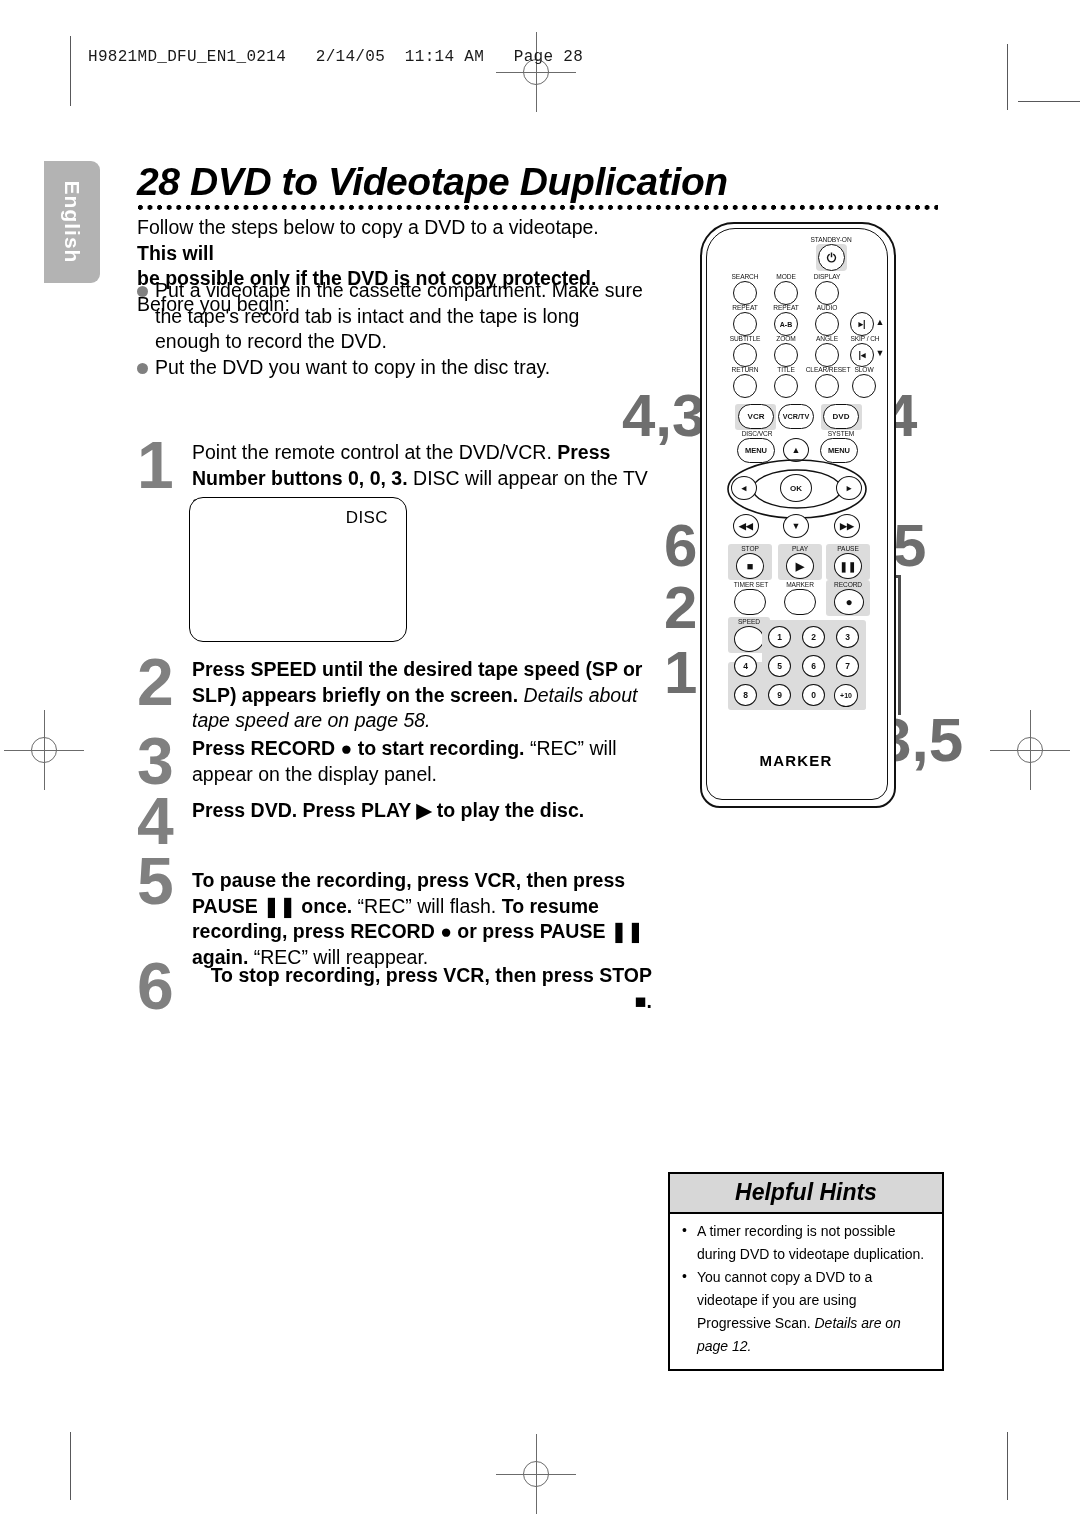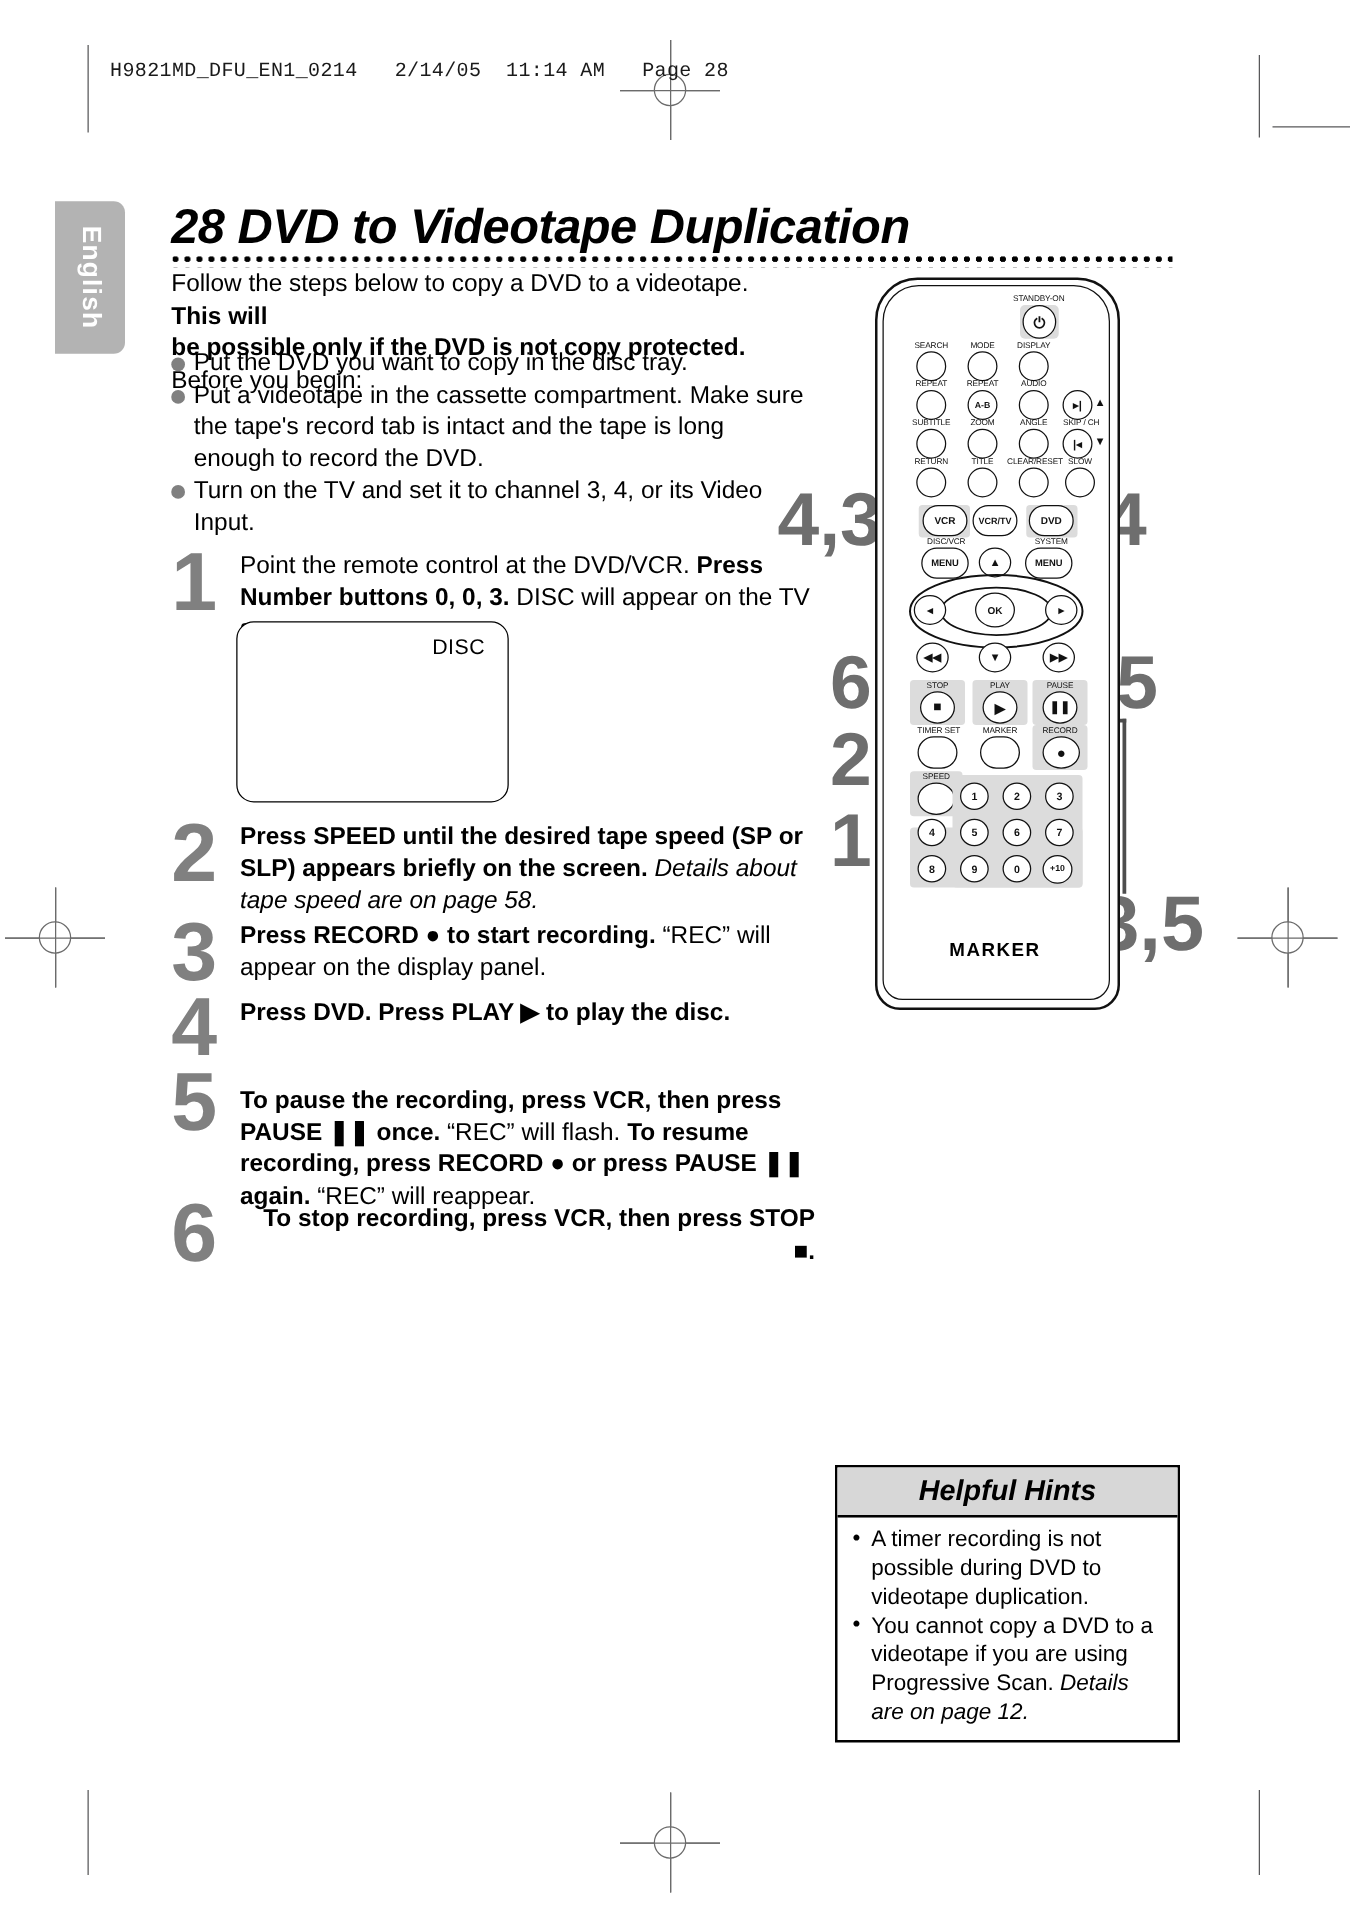--- a/index.html
+++ b/index.html
@@ -53,21 +53,21 @@
 
   
   .tvbox{position:absolute;left:189px;top:497px;width:216px;height:143px;
          border:1.6px solid #000;border-radius:14px;background:#fff;}
   .tvbox .disc{position:absolute;right:18px;top:10px;font-size:17px;letter-spacing:0.4px;}
 
   
   .hints{position:absolute;left:668px;top:1172px;width:272px;border:2.2px solid #000;background:#fff;}
   .hints .hd{background:#d7d7d7;border-bottom:2.2px solid #000;text-align:center;
              font-size:23px;font-weight:bold;font-style:italic;padding:5px 0 6px;}
-  .hints .bd{padding:6px 10px 11px 10px;font-size:18px;line-height:23px;}
+  .hints .bd{padding:6px 10px 11px 10px;font-size:14px;line-height:23px;}
   .hints .hb{position:relative;padding-left:17px;}
   .hints .hb::before{content:"\2022";position:absolute;left:2px;top:-1px;}
   .hints i{font-style:italic;}
 
   
   #remote{position:absolute;left:700px;top:222px;width:192px;height:582px;}
   .body-outer{position:absolute;left:0;top:0;width:192px;height:582px;
       border:2px solid #111;border-radius:34px 34px 20px 20px;background:#fff;}
   .body-inner{position:absolute;left:6px;top:6px;width:180px;height:570px;
       border:1.3px solid #111;border-radius:29px 29px 16px 16px;}
@@ -134,23 +134,22 @@
 <div class="pagetitle">28  DVD to Videotape Duplication</div>
 <div class="dotrule"></div>
 
 <div class="intro">
   <span>Follow the steps below to copy a DVD to a videotape. </span><b>This will</b><br>
   <b>be possible only if the DVD is not copy protected.</b><br>
   <span>Before you begin:</span>
 </div>
 
 <div class="bullets">
+  <div class="bl"><span>Put a videotape in the cassette compartment. Make sure the tape's record tab is intact and the tape is long enough to record the DVD.</span></div>
   <div class="bl"><span>Put the DVD you want to copy in the disc tray.</span></div>
-  <div class="bl"><span>Put a videotape in the cassette compartment. Make sure the tape's record tab is intact and the tape is long enough to record the DVD.</span></div>
-  <div class="bl"><span>Turn on the TV and set it to channel 3, 4, or its Video Input.</span></div>
 </div>
 
 <div class="step" style="left:137px;top:436px;width:520px;">
   <div class="stepnum">1</div>
   <div class="steptxt" style="top:4px;">Point the remote control at the DVD/VCR. <b>Press Number buttons 0, 0, 3.</b> DISC will appear on the TV screen.</div>
 </div>
 
 <div class="step" style="left:137px;top:653px;width:520px;">
   <div class="stepnum">2</div>
   <div class="steptxt" style="top:4px;width:475px;"><b>Press SPEED until the desired tape speed (SP or SLP) appears briefly on the screen.</b> <i>Details about tape speed are on page 58.</i></div>

